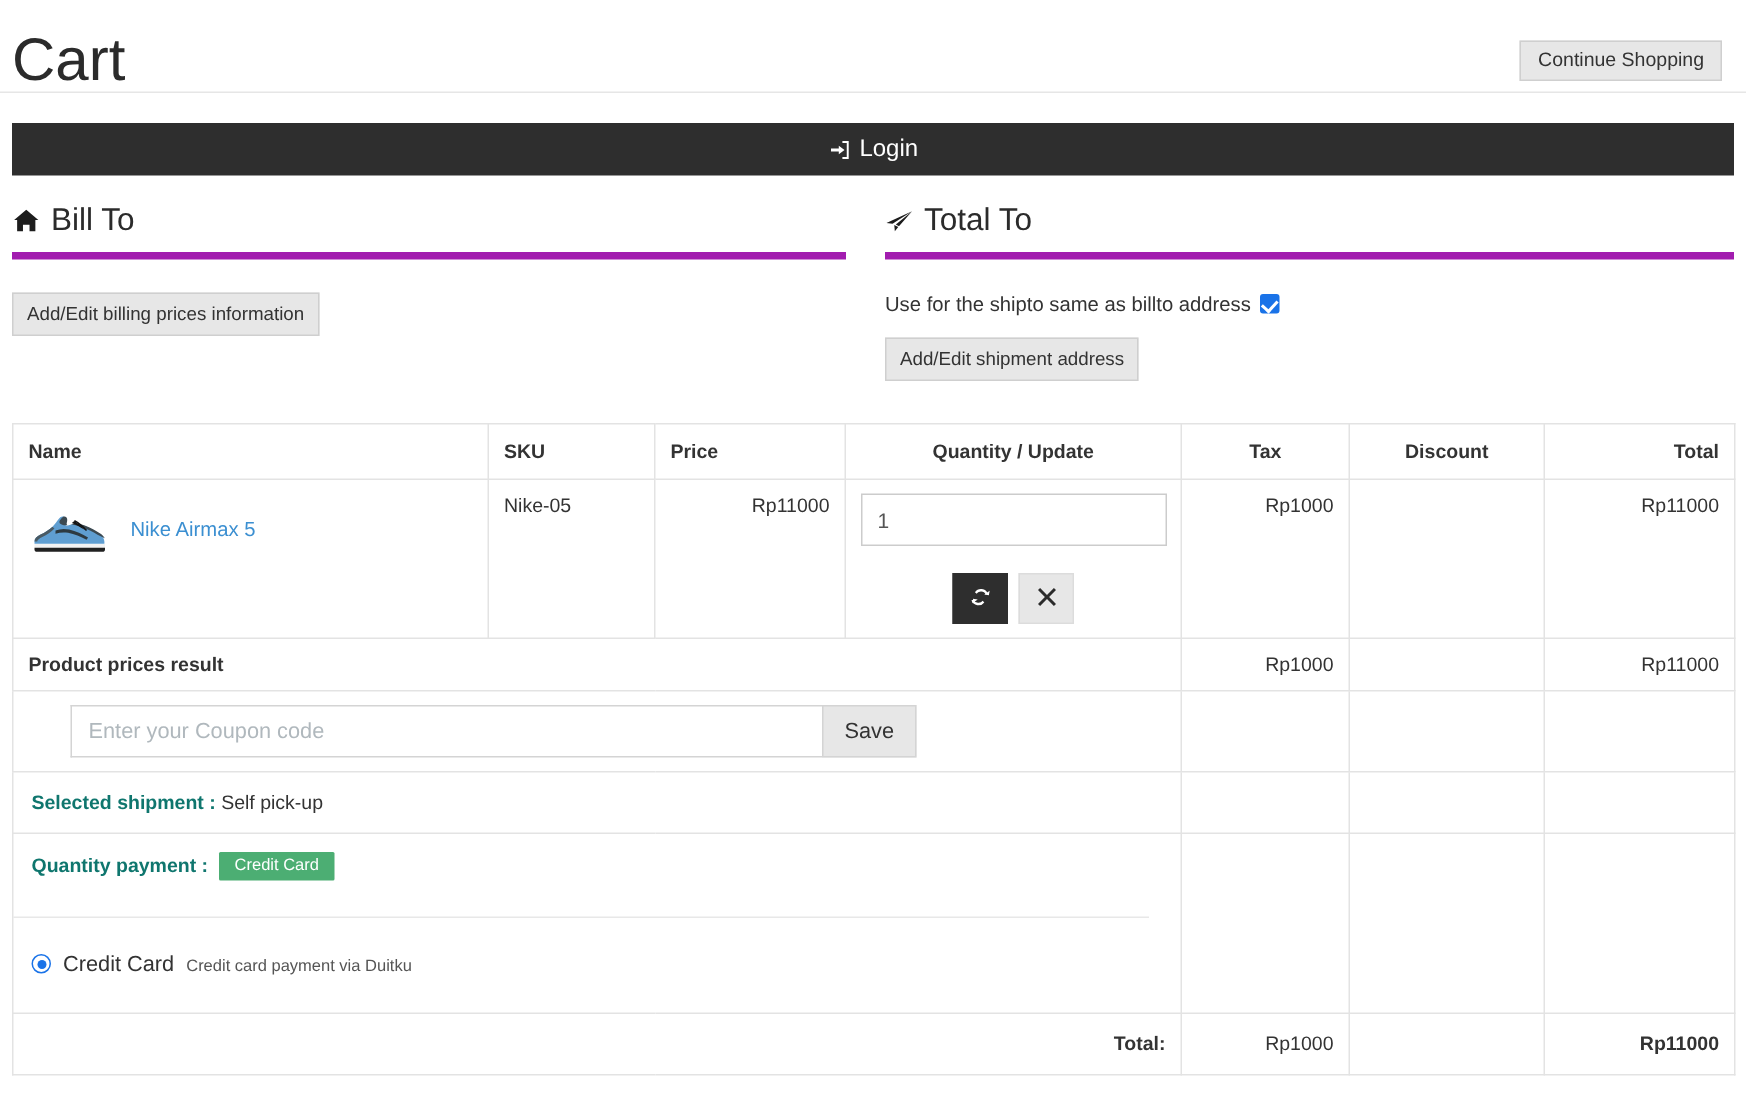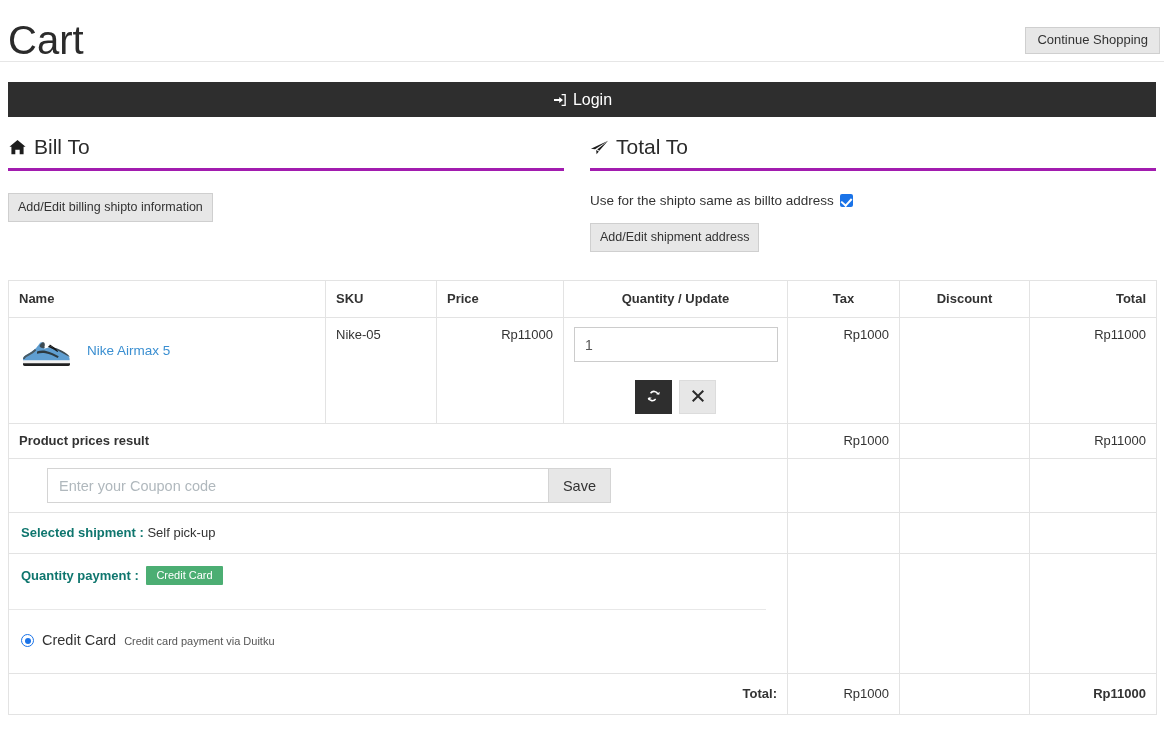--- a/index.html
+++ b/index.html
@@ -25,21 +25,21 @@
     left: 8px;
     top: 14px;
     font-size: 40px;
     font-weight: normal;
     color: #2b2b2b;
     line-height: 52px;
     letter-spacing: 0px;
   }
   .btn-continue {
     position: absolute;
-    right: 4px;
+    right: 16px;
     top: 27px;
     background: #e7e7e7;
     border: 1px solid #cfcfcf;
     color: #333;
     font-size: 13px;
     padding: 5px 11px 6px 11px;
     line-height: 14px;
     cursor: pointer;
     font-family: "Liberation Sans", sans-serif;
   }
@@ -67,21 +67,21 @@
     display: flex;
     margin-top: 18px;
   }
   .addr-col { width: 50%; padding: 0 8px; }
   .addr-col.left { padding-right: 18px; }
   .addr-col.right { padding-left: 8px; }
   .addr-head {
     font-size: 21px;
     color: #2b2b2b;
     padding-bottom: 9px;
-    border-bottom: 3px solid #a21caf;
+    border-bottom: 5px solid #a21caf;
     display: flex;
     align-items: center;
     gap: 7px;
   }
   .addr-head svg { display: block; }
   .addr-body { padding-top: 22px; }
   .btn-grey {
     background: #e7e7e7;
     border: 1px solid #cfcfcf;
     color: #333;
@@ -315,21 +315,21 @@
   <div class="addr-col left">
     <div class="addr-head">
       <span>
         <svg width="19" height="19" viewBox="0 0 20 20">
           <path d="M10 2L1.5 9.2h2.1V17h4.1v-4.6h4.6V17h4.1V9.2h2.1z" fill="#1d1d1d"></path>
         </svg>
       </span>
       <span>Bill To</span>
     </div>
     <div class="addr-body">
-      <button class="btn-grey">Add/Edit billing shipto information</button>
+      <button class="btn-grey">Add/Edit billing prices information</button>
     </div>
   </div>
 
   <div class="addr-col right">
     <div class="addr-head">
       <span>
         <svg width="19" height="19" viewBox="0 0 20 20">
           <path d="M19 3L1 11.2l4.3.6L19 3zM6.5 12.6l.4 4.4 2.4-2.9zM7.6 12.2L19 3 9.8 13.5z" fill="#1d1d1d"></path>
         </svg>
       </span>

